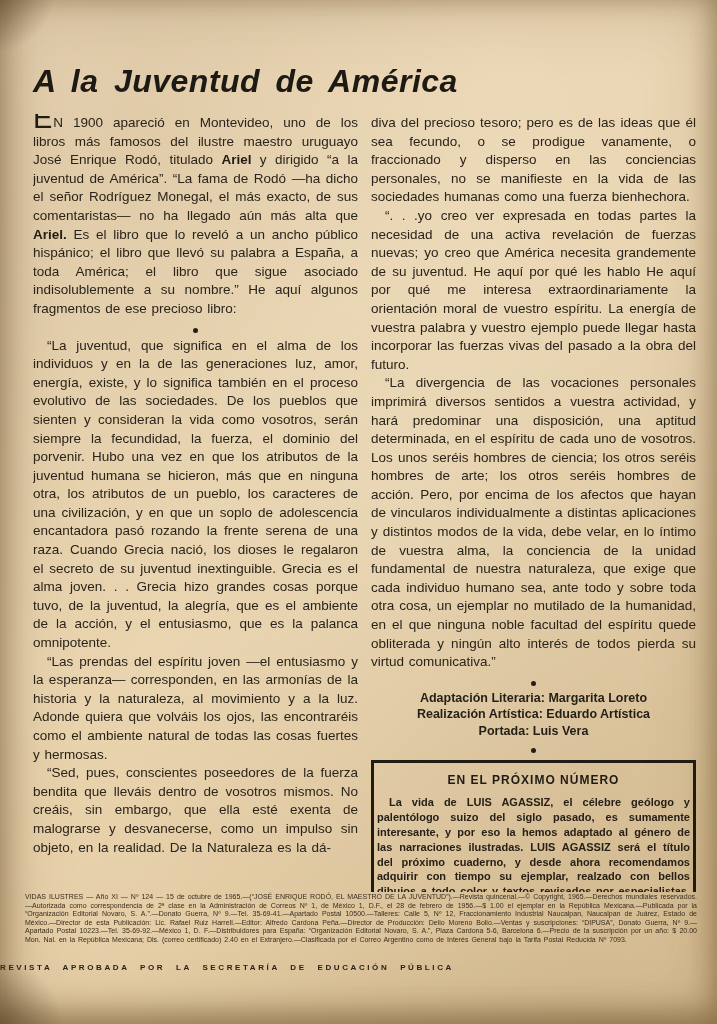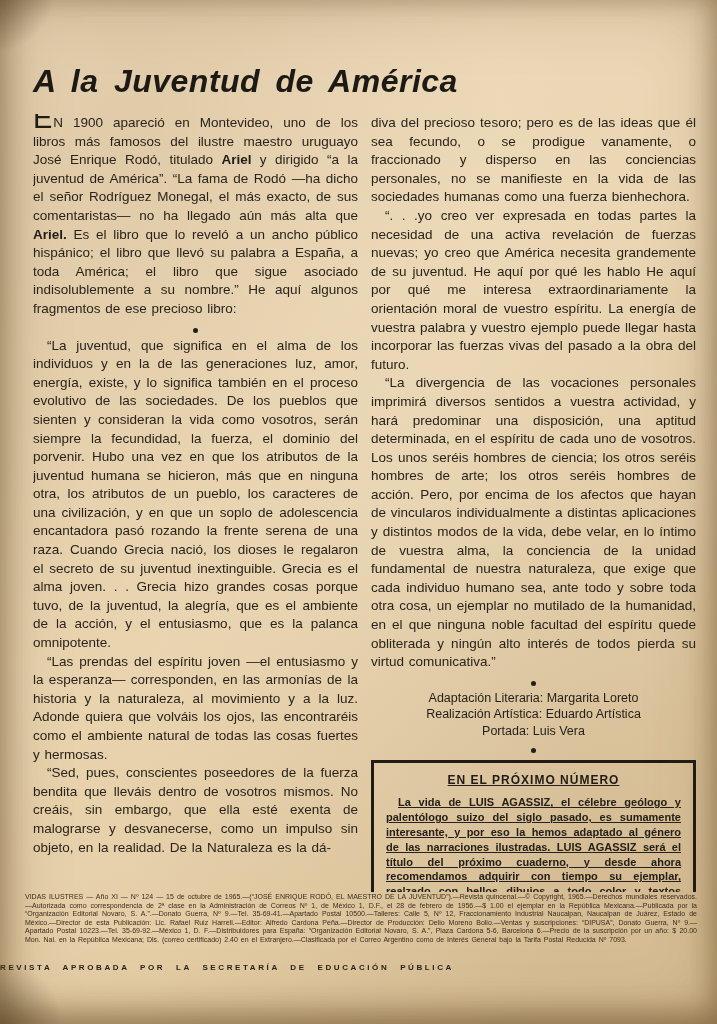--- a/index.html
+++ b/index.html
@@ -40,25 +40,25 @@
   .para b{color:#211c15;}
   .ind{text-indent:14px;}
   .dropcap{
     font-size:29px;line-height:0;letter-spacing:1px;color:#211c15;
     display:inline-block;vertical-align:-1px;
   }
   .dot-sep{text-align:center;margin:5px 0 4px;line-height:8px;}
   .dot{display:inline-block;width:5px;height:5px;border-radius:50%;background:#241f16;}
   .credits{margin:3px 0 2px;}
   .credit-line{
-    margin:0;text-align:center;font-weight:normal;font-size:12.5px;
+    margin:0;text-align:center;font-weight:bold;font-size:12.5px;
     line-height:16.5px;color:#231e16;
   }
   .next-box{
-    border:3px solid #201b13;margin-top:7px;padding:10px 12px 12px;text-decoration:underline;
+    border:3px solid #201b13;margin-top:7px;padding:10px 3px 12px;
   }
   .next-box-title{
     margin:0 0 8px;text-align:center;font-size:12px;font-weight:bold;
     letter-spacing:1px;color:#201b13;
   }
   .next-box-body{
     margin:0;font-size:11px;font-weight:bold;line-height:14.8px;
     text-align:justify;text-indent:12px;color:#262017;word-spacing:1.5px;
   }
   .fine-print{

